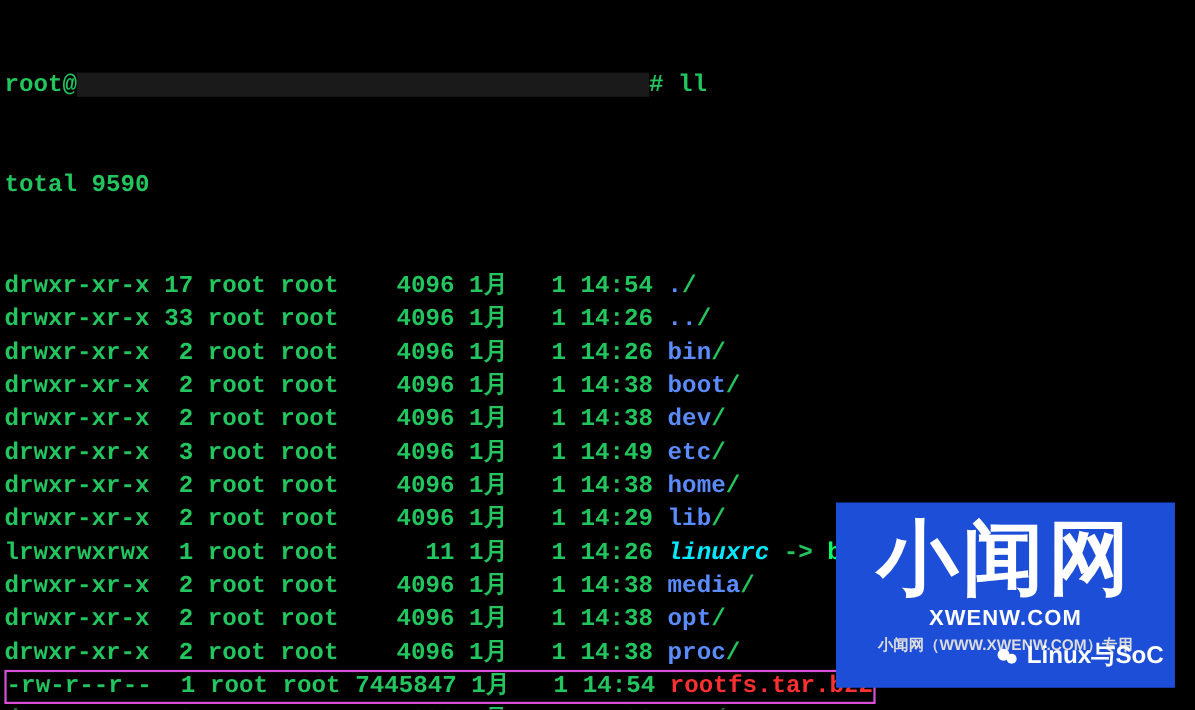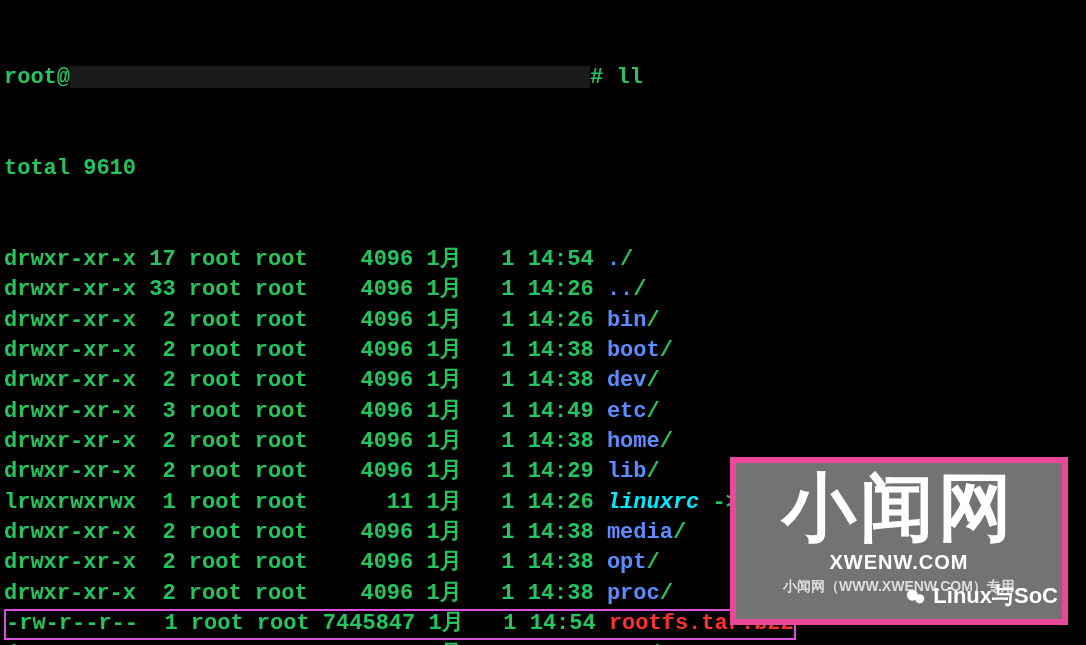--- a/index.html
+++ b/index.html
@@ -36,24 +36,24 @@
   .highlight-row {
     outline: 2px solid #d84fd8;
     outline-offset: -2px;
     display: inline-block;
     padding: 0 2px;
   }
   .watermark-box {
     position: absolute;
     right: 18px;
     bottom: 20px;
-    width: 338px;
+    width: 308px;
     height: 168px;
-    background: #737373;
-    border: 6px solid #ec4899;
+    background: #1d4ed8;
+    border: 6px solid #1d4ed8;
     color: #fff;
     text-align: center;
     box-sizing: border-box;
   }
   .wm-big {
     font-size: 74px;
     font-weight: 800;
     letter-spacing: 4px;
     line-height: 1.05;
     margin-top: 6px;
@@ -83,21 +83,21 @@
     display:inline-block;
     width:22px;height:22px;
     vertical-align:middle;
   }
 </style>
 </head>
 <body>
 
 <div class="terminal">
   <span class="row"><span class="grey">root@</span><span class="redacted"></span><span class="grey"># ll</span></span>
-  <span class="row grey">total 9610</span>
+  <span class="row grey">total 9590</span>
   <div id="listing"><span class="row"><span class="grey">drwxr-xr-x 17 root root    4096 1月   1 14:54 </span><span class="blue">.</span><span class="grey">/</span></span><span class="row"><span class="grey">drwxr-xr-x 33 root root    4096 1月   1 14:26 </span><span class="blue">..</span><span class="grey">/</span></span><span class="row"><span class="grey">drwxr-xr-x  2 root root    4096 1月   1 14:26 </span><span class="blue">bin</span><span class="grey">/</span></span><span class="row"><span class="grey">drwxr-xr-x  2 root root    4096 1月   1 14:38 </span><span class="blue">boot</span><span class="grey">/</span></span><span class="row"><span class="grey">drwxr-xr-x  2 root root    4096 1月   1 14:38 </span><span class="blue">dev</span><span class="grey">/</span></span><span class="row"><span class="grey">drwxr-xr-x  3 root root    4096 1月   1 14:49 </span><span class="blue">etc</span><span class="grey">/</span></span><span class="row"><span class="grey">drwxr-xr-x  2 root root    4096 1月   1 14:38 </span><span class="blue">home</span><span class="grey">/</span></span><span class="row"><span class="grey">drwxr-xr-x  2 root root    4096 1月   1 14:29 </span><span class="blue">lib</span><span class="grey">/</span></span><span class="row"><span class="grey">lrwxrwxrwx  1 root root      11 1月   1 14:26 </span><span class="cyan">linuxrc</span><span class="grey"> -&gt; </span><span class="green">bin/busybox</span><span class="grey">*</span></span><span class="row"><span class="grey">drwxr-xr-x  2 root root    4096 1月   1 14:38 </span><span class="blue">media</span><span class="grey">/</span></span><span class="row"><span class="grey">drwxr-xr-x  2 root root    4096 1月   1 14:38 </span><span class="blue">opt</span><span class="grey">/</span></span><span class="row"><span class="grey">drwxr-xr-x  2 root root    4096 1月   1 14:38 </span><span class="blue">proc</span><span class="grey">/</span></span><span class="row"><span class="highlight-row"><span class="grey">-rw-r--r--  1 root root 7445847 1月   1 14:54 </span><span class="red">rootfs.tar.bz2</span></span></span><span class="row"><span class="grey">drwxr-xr-x  2 root root    4096 1月   1 14:38 </span><span class="blue">run</span><span class="grey">/</span></span></div>
 </div>
 
 <div class="watermark-box">
   <div class="wm-big">小闻网</div>
   <div class="wm-site">XWENW.COM</div>
   <div class="wm-sub">小闻网（WWW.XWENW.COM）专用</div>
 </div>
 <div class="wm-tag">
   <span class="wm-chat">

